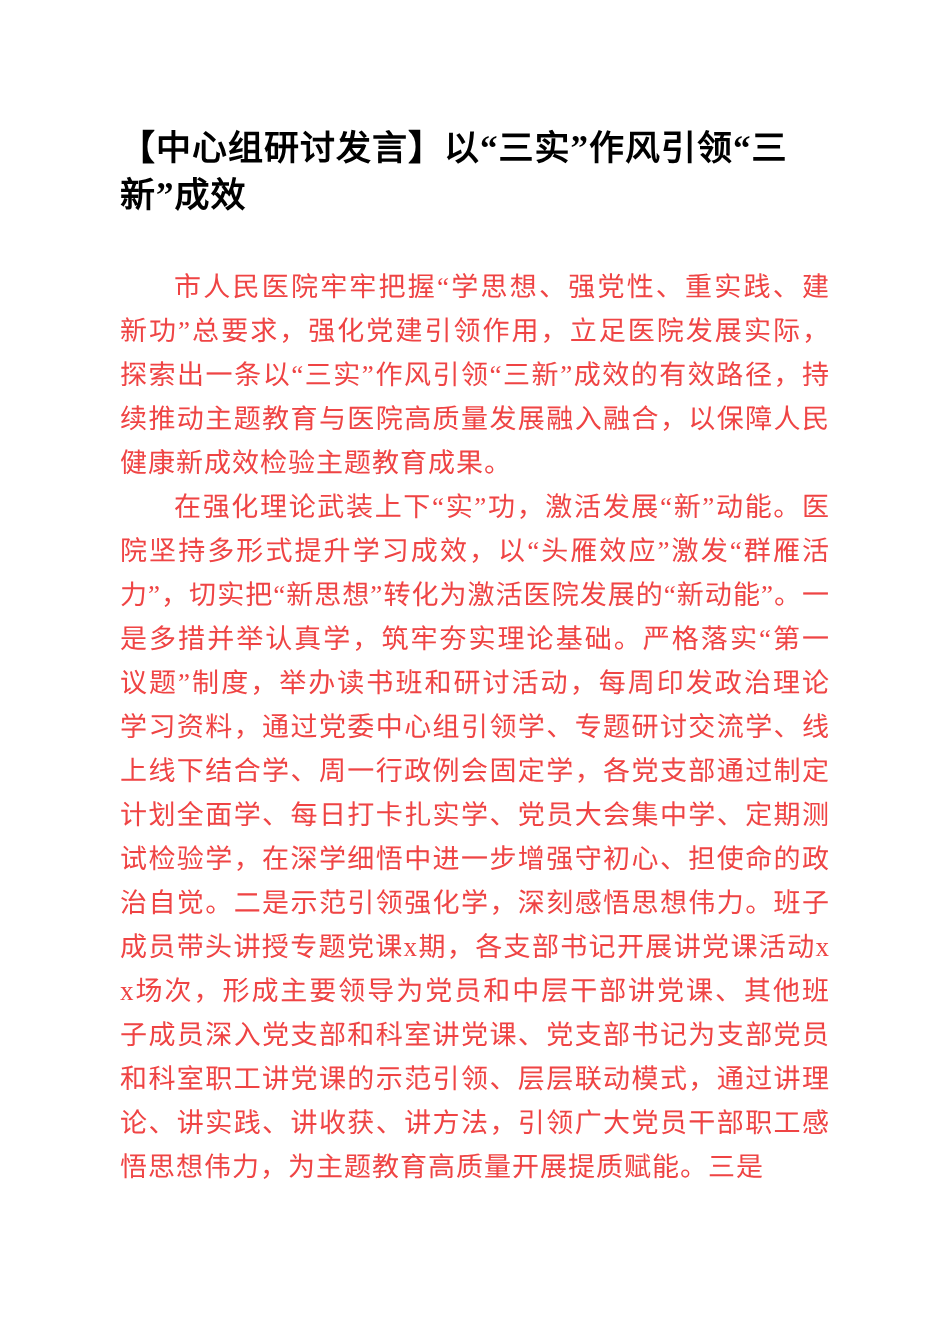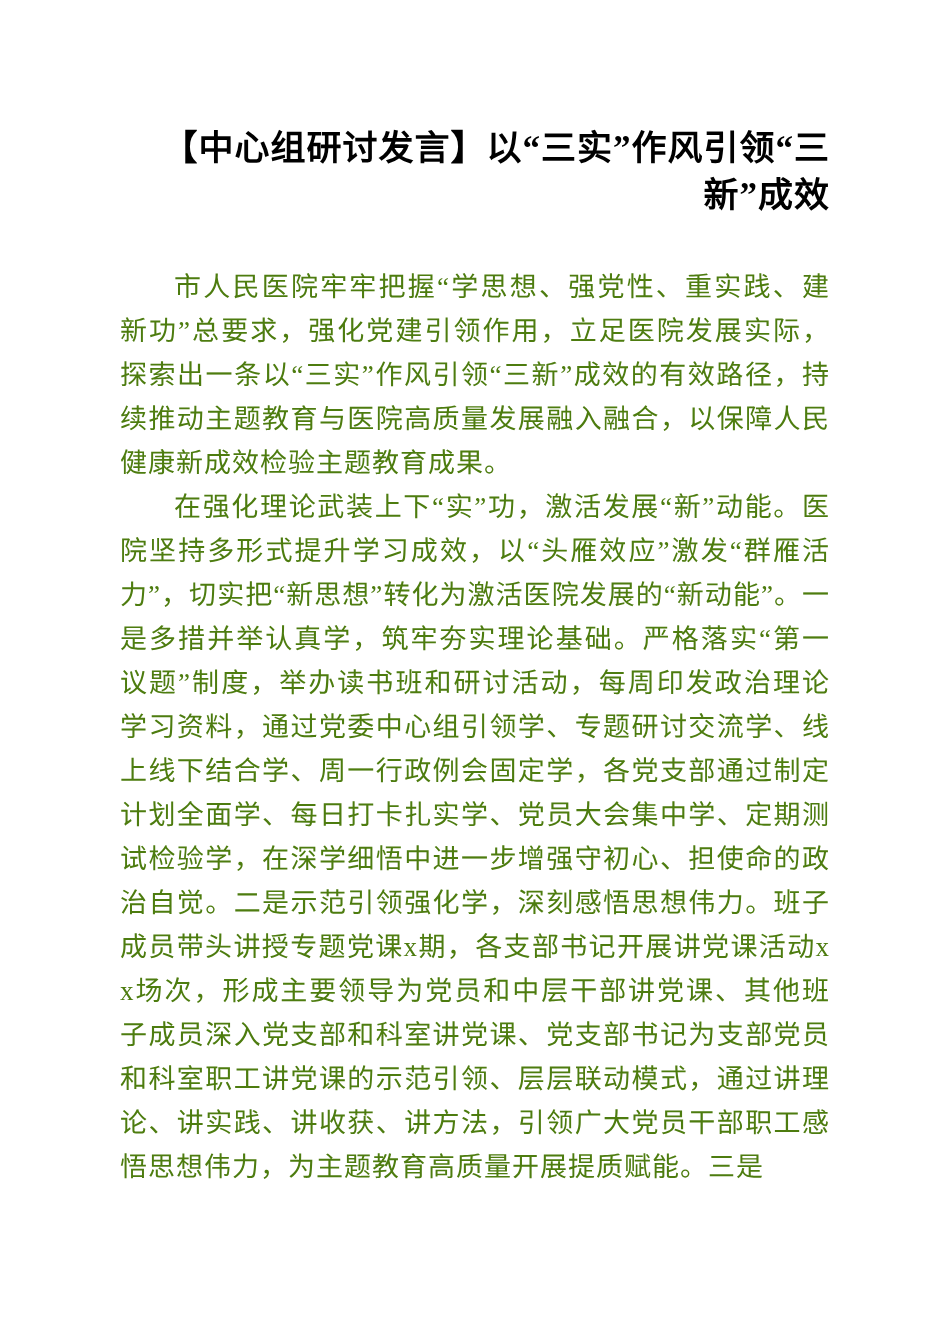--- a/index.html
+++ b/index.html
@@ -16,34 +16,34 @@
     box-sizing: border-box;
     padding: 125px 120px 0 120px;
     overflow: hidden;
     color: #000000;
   }
   .doc-title {
     font-family: "Liberation Serif", "DejaVu Serif", serif;
     font-weight: 700;
     font-size: 35px;
     line-height: 47px;
-    text-align: right;
+    text-align: left;
     letter-spacing: 1px;
     margin: 0 0 46px 0;
     color: #000000;
   }
   .doc-body p {
     font-family: "Liberation Serif", "DejaVu Serif", serif;
     font-size: 27px;
     line-height: 44px;
     letter-spacing: 1px;
     text-align: justify;
     text-indent: 2em;
     margin: 0;
-    color: #4d7c0f;
+    color: #ef4444;
     word-break: break-all;
   }
 </style>
 </head>
 <body>
 
 <div class="page">
   <h1 class="doc-title">【中心组研讨发言】以“三实”作风引领“三新”成效</h1>
 
   <div class="doc-body">

